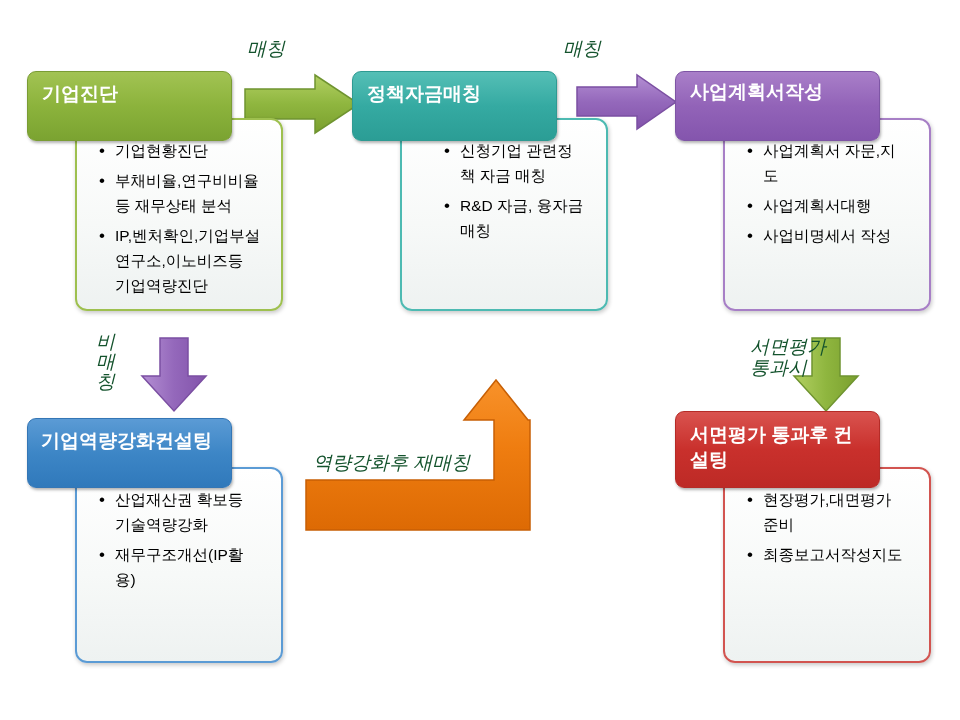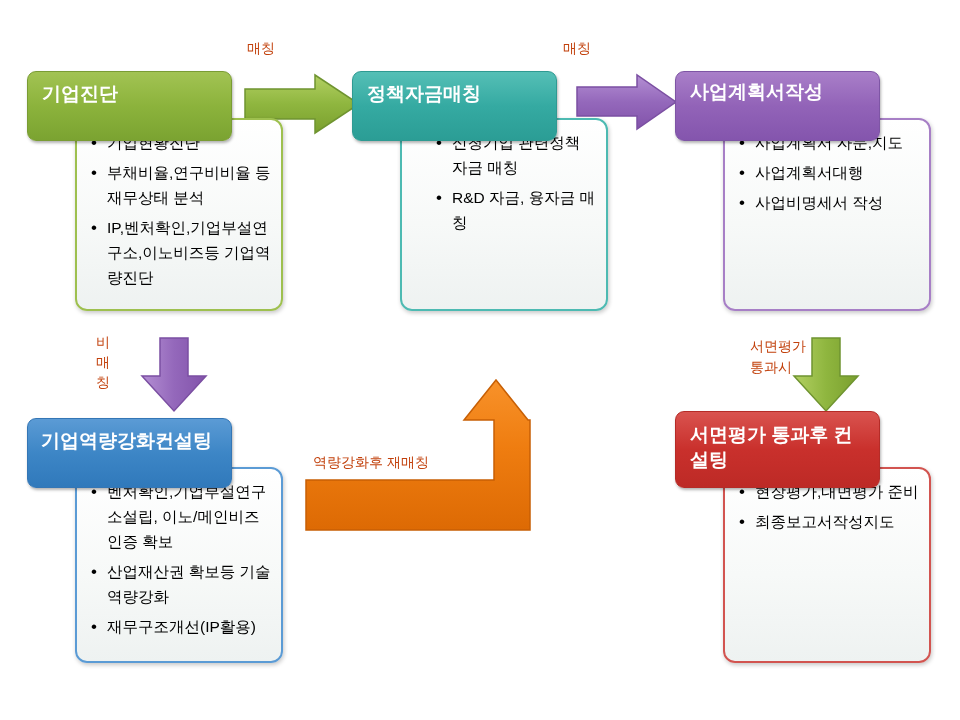--- a/index.html
+++ b/index.html
@@ -41,21 +41,21 @@
   .node-body {
     position: absolute;
     box-sizing: border-box;
     border-radius: 12px;
     background: linear-gradient(to bottom, #ffffff 0%, #f7f9f8 55%, #eef2f1 100%);
     z-index: 2;
     box-shadow: 1px 2px 4px rgba(0,0,0,0.22);
   }
   .node-body ul {
     list-style: none;
-    margin: 0;
+    margin: 8px;
     padding: 10px 10px 0 14px;
   }
   .node-body li {
     position: relative;
     padding-left: 16px;
     margin-bottom: 5px;
     font-size: 15.5px;
     line-height: 25px;
     color: #000000;
   }
@@ -76,24 +76,25 @@
   .head-purple { background: linear-gradient(to bottom, #a97fc9 0%, #9263b8 50%, #8455ad 100%); border: 1px solid #7e55a5; font-family: Liberation Mono, monospace; }
   .body-purple { border: 2px solid #a77fc6; }
   .head-blue   { background: linear-gradient(to bottom, #5b9bd5 0%, #3d86c6 50%, #3079bb 100%); border: 1px solid #3476b5; }
   .body-blue   { border: 2px solid #5b9bd5; }
   .head-red    { background: linear-gradient(to bottom, #d9534f 0%, #c9302c 50%, #bd2a26 100%); border: 1px solid #b52b27; }
   .body-red    { border: 2px solid #d25450; }
 
   
   .label {
     position: absolute;
-    font-size: 14px;
-    color: #c2410c;
+    font-size: 19px;
+    color: #14532d;
     line-height: 21px;
     white-space: pre-line;
+    font-style: italic;
   }
 
   .arrow-svg { position: absolute; }
 </style>
 </head>
 <body>
 
 <div id="canvas">
 
   <div class="node">
@@ -124,21 +125,20 @@
         <li>사업계획서대행</li>
         <li>사업비명세서 작성</li>
       </ul>
     </div>
     <div class="node-head head-purple" style="left:675px; top:71px; width:205px; height:70px;">사업계획서작성</div>
   </div>
 
   <div class="node">
     <div class="node-body body-blue" style="left:75px; top:467px; width:208px; height:196px;">
       <ul>
-        <li>벤처확인,기업부설연구소설립, 이노/메인비즈인증 확보</li>
         <li>산업재산권 확보등 기술역량강화</li>
         <li>재무구조개선(IP활용)</li>
       </ul>
     </div>
     <div class="node-head head-blue" style="left:27px; top:418px; width:205px; height:70px;padding-left:13px;">기업역량강화컨설팅</div>
   </div>
 
   <div class="node">
     <div class="node-body body-red" style="left:723px; top:467px; width:208px; height:196px;">
       <ul>

